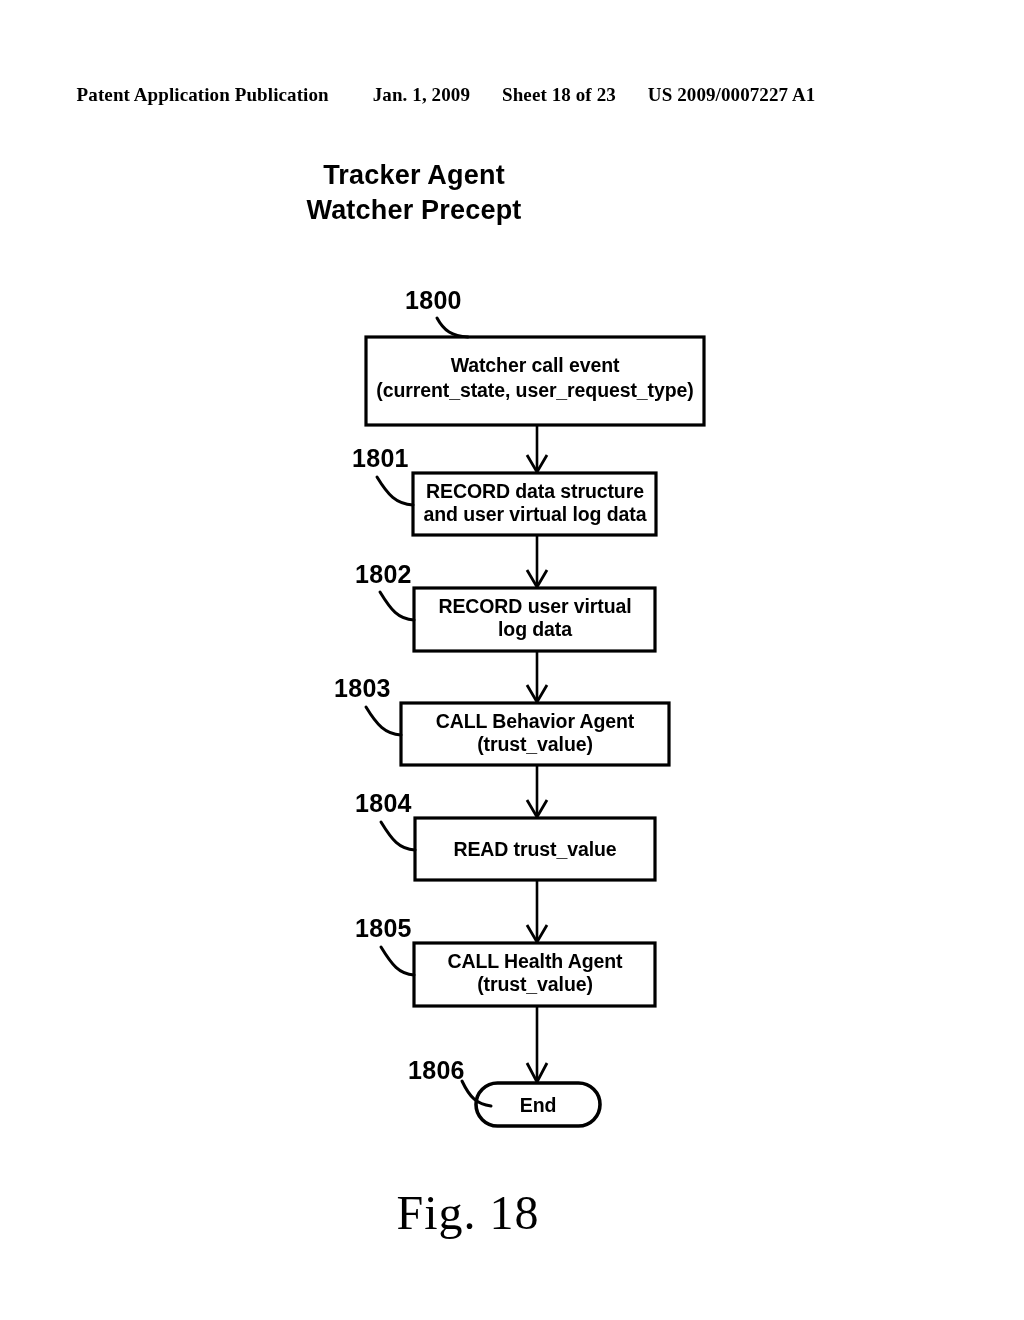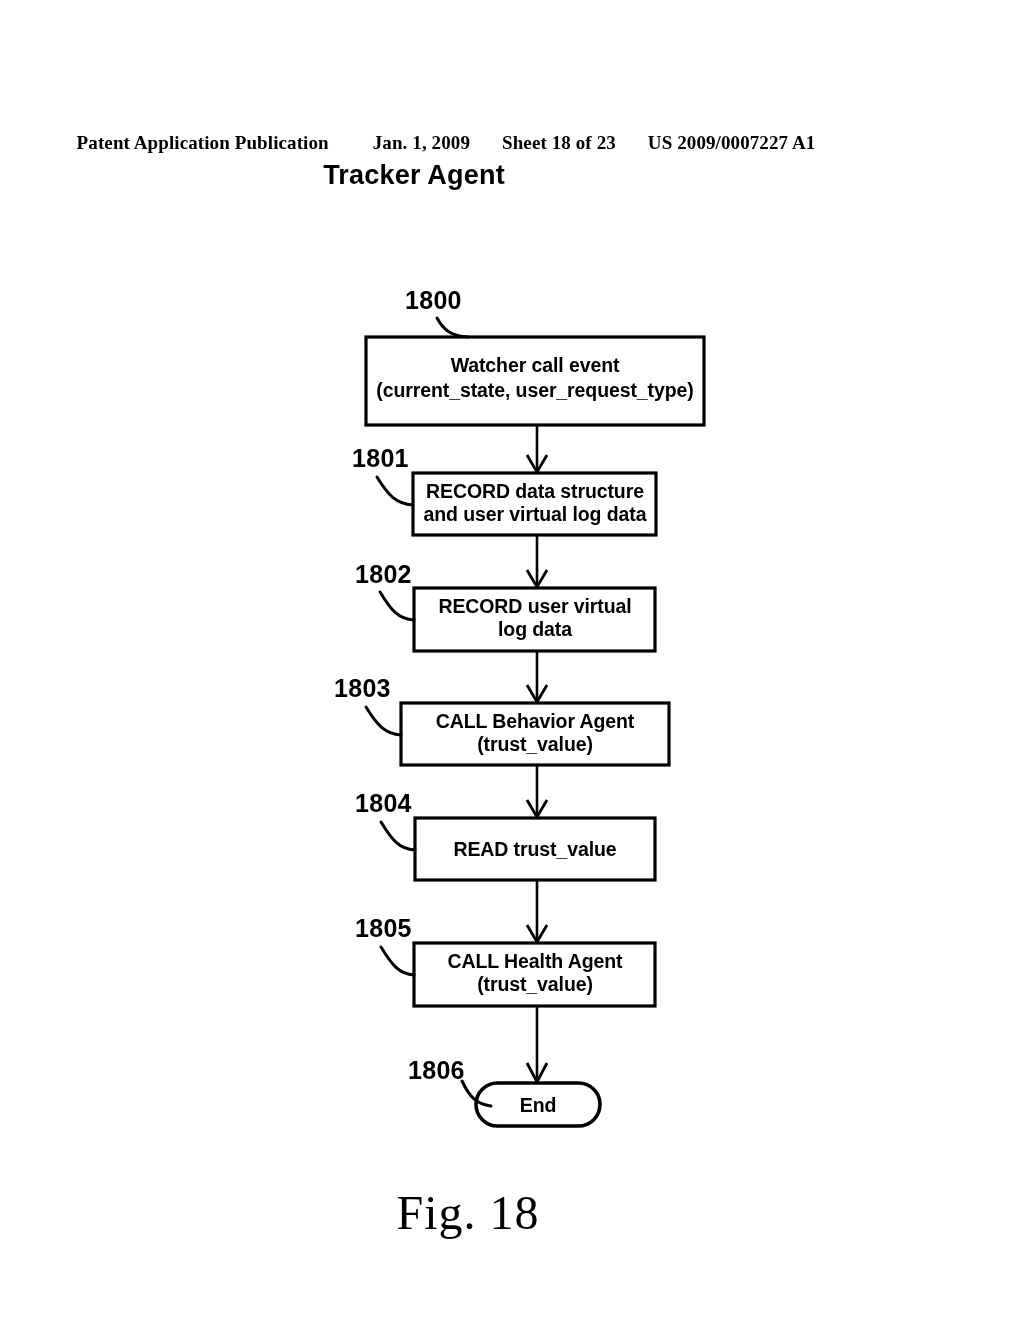--- a/index.html
+++ b/index.html
@@ -28,21 +28,21 @@
     align-items: baseline;
     font-family: "Liberation Serif", serif;
     font-weight: bold;
     font-size: 19px;
     letter-spacing: 0.1px;
     white-space: nowrap;
   }
   .page-header .hdr-pub   { margin-right: 44px; }
   .page-header .hdr-date  { margin-right: 32px; }
   .page-header .hdr-sheet { margin-right: 32px; }
-  .page-header .hdr-num   { margin-right: 0; margin-top: 48px; }
+  .page-header .hdr-num   { margin-right: 0; }
 
   
   .diagram-title {
     position: absolute;
     top: 158px;
     left: 0;
     width: 828px;
     text-align: center;
     font-family: "Liberation Sans", sans-serif;
     font-weight: bold;
@@ -121,20 +121,21 @@
 
 <div class="page-header">
   <span class="hdr-pub">Patent Application Publication</span>
   <span class="hdr-date">Jan. 1, 2009</span>
   <span class="hdr-sheet">Sheet 18 of 23</span>
   <span class="hdr-num">US 2009/0007227 A1</span>
 </div>
 
 <div class="diagram-title">
   <span class="t-line">Tracker Agent</span>
+  <span class="t-line">Watcher Precept</span>
 </div>
 
 <svg id="flow-canvas" viewBox="0 0 1024 1320">
 
   <g>
     <rect class="node-rect" x="366" y="337" width="338" height="88"></rect>
     <text class="node-label" x="535" y="372">Watcher call event</text>
     <text class="node-label" x="535" y="397">(current_state, user_request_type)</text>
   </g>
   <path class="leader" d="M 437 318 C 444 331, 452 336, 468 337"></path>

